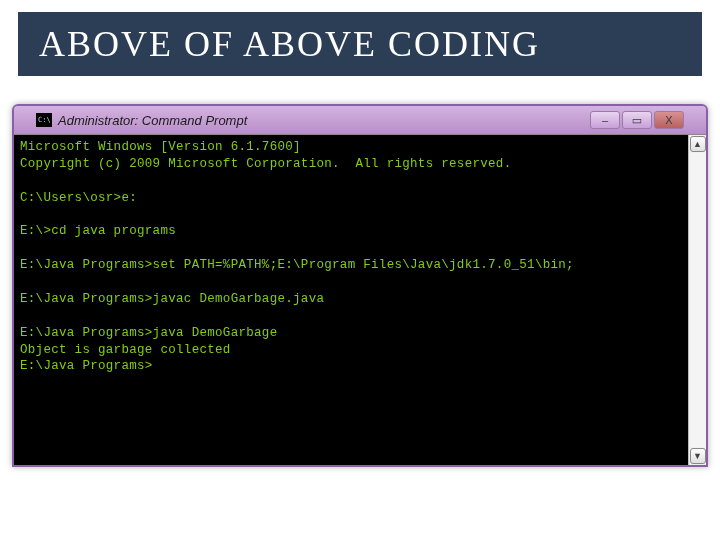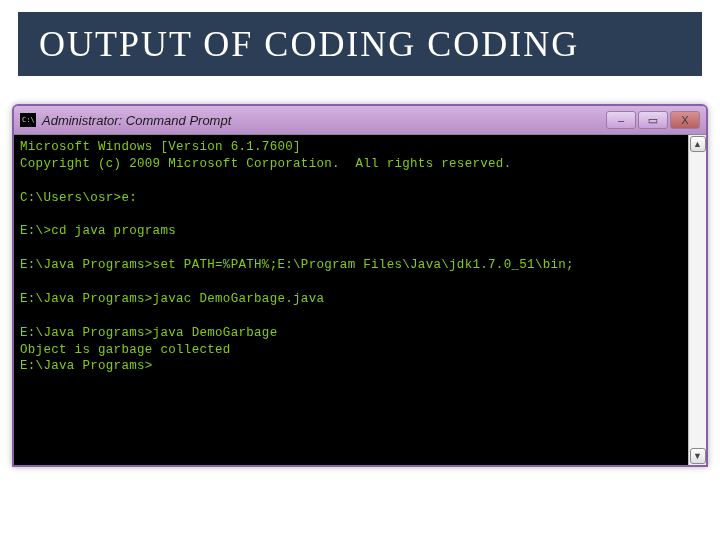--- a/index.html
+++ b/index.html
@@ -32,21 +32,21 @@
     border: 2px solid #8a5fa8;
     background: linear-gradient(180deg, #c9a8d4 0%, #b98ec8 100%);
     border-radius: 6px 6px 0 0;
     overflow: hidden;
     box-shadow: 0 0 6px rgba(0,0,0,0.3);
   }
   .titlebar {
     display: flex;
     align-items: center;
     height: 28px;
-    padding: 0 6px;
+    padding: 0 22px;
     background: linear-gradient(180deg, #d4b3e0 0%, #b88ec8 100%);
   }
   .title-icon {
     width: 16px;
     height: 14px;
     background: #000;
     margin-right: 6px;
     position: relative;
     display: flex;
     align-items: center;
@@ -128,21 +128,21 @@
   .scroll-track {
     flex: 1;
     width: 16px;
     background: #f4f4f4;
   }
 </style>
 </head>
 <body>
 
 <div class="slide-header">
-  <div class="slide-title">OUTPUT OF CODING CODING</div>
+  <div class="slide-title">ABOVE OF ABOVE CODING</div>
 </div>
 
 <div class="slide-body">
 
   <div class="cmd-window">
 
     <div class="titlebar">
       <div class="title-icon"></div>
       <div class="title-text">Administrator: Command Prompt</div>
       <div class="win-controls">

